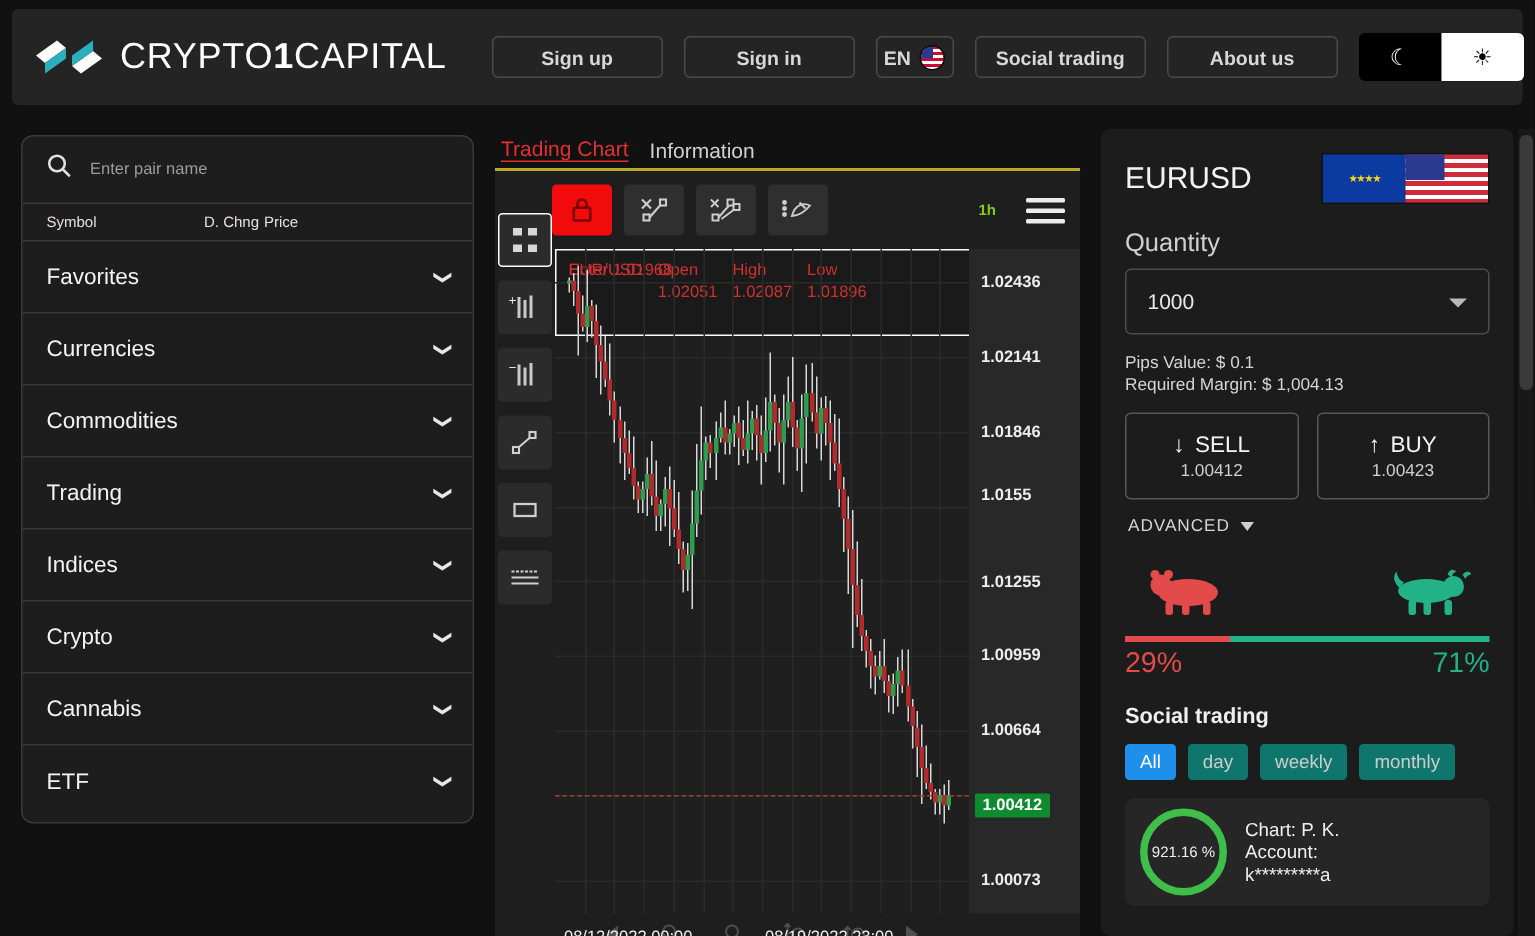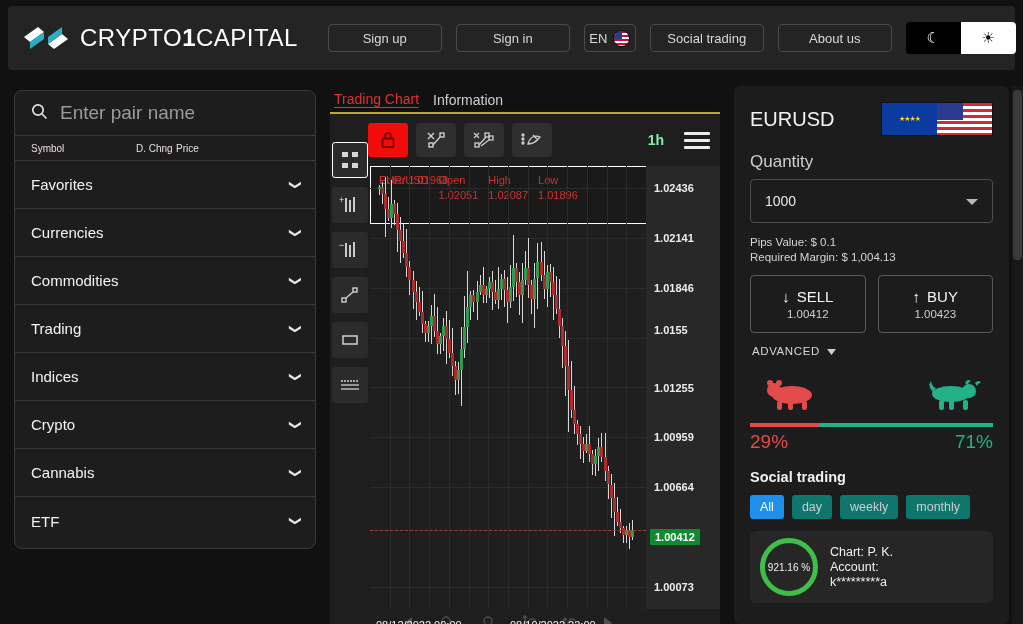--- a/index.html
+++ b/index.html
@@ -19,21 +19,21 @@
   }
   .logo-wrap { display: flex; align-items: center; gap: 10px; margin-right: 30px; }
   .logo-mark { width: 48px; height: 30px; position: relative; flex: none; }
   .logo-text { color: #ffffff; font-size: 24px; letter-spacing: .5px; font-weight: 400; white-space: nowrap; }
   .logo-text b { font-weight: 700; }
   .hbtn {
     height: 28px; min-width: 52px; padding: 0 14px;
     border: 1px solid #4a4a4a; border-radius: 4px; background: transparent;
     color: #d8d8d8; font-size: 13px; font-family: inherit;
     display: flex; align-items: center; justify-content: center; gap: 6px;
-    margin-right: 14px; cursor: pointer; white-space: nowrap;
+    margin-right: 14px; cursor: pointer; white-space: nowrap; font-weight: bold;
   }
   .hbtn.wide { min-width: 114px; }
   .flag-us {
     width: 17px; height: 17px; border-radius: 50%; flex: none; overflow: hidden;
     position: relative; border: 1px solid #0b0b0b;
     background: repeating-linear-gradient(to bottom,#c8102e 0 2px,#ffffff 2px 4px);
   }
   .flag-us::after {
     content: ""; position: absolute; left: 0; top: 0; width: 8px; height: 8px;
     background: #2a3b8f;
@@ -50,21 +50,21 @@
   .sidebar {
     position: absolute; left: 14px; top: 90px; width: 302px; height: 459px;
     background: #1d1d1d; border: 1px solid #3a3a3a; border-radius: 8px; overflow: hidden;
   }
   .search-row {
     height: 45px; display: flex; align-items: center; gap: 12px; padding: 0 16px;
     border-bottom: 1px solid #3a3a3a;
   }
   .search-input {
     flex: 1; background: transparent; border: none; outline: none;
-    color: #e4e4e4; font-size: 19px; font-family: inherit;
+    color: #e4e4e4; font-size: 11px; font-family: inherit;
   }
   .search-input::placeholder { color: #9b9b9b; }
   .col-head {
     height: 25px; display: flex; align-items: center; padding: 0 16px;
     border-bottom: 1px solid #3a3a3a; font-size: 10px; color: #e9dede;
   }
   .ch-symbol { width: 105px; }
   .ch-dchng { width: 40px; }
   .ch-price { }
   .cat-row {
@@ -86,21 +86,21 @@
   }
   .toolbar-top {
     position: absolute; left: 38px; top: 6px; right: 0; height: 40px;
     display: flex; align-items: center; gap: 8px;
   }
   .tbtn {
     width: 40px; height: 34px; background: #2f2f2f; border: none; border-radius: 3px;
     display: flex; align-items: center; justify-content: center; cursor: pointer; flex: none;
   }
   .tbtn.lock { background: #f20b0b; }
-  .tf { margin-left: auto; color: #86efac; font-size: 14px; font-weight: 700; cursor: pointer; }
+  .tf { margin-left: auto; color: #84cc16; font-size: 10px; font-weight: 700; cursor: pointer; }
   .burger { width: 26px; margin: 0 10px 0 12px; cursor: pointer; flex: none; }
   .burger i { display: block; height: 3px; background: #ececec; margin: 4px 0; border-radius: 1px; }
   .toolbar-left {
     position: absolute; left: 2px; top: 28px; width: 36px;
     display: flex; flex-direction: column; gap: 9px;
   }
   .lbtn {
     width: 36px; height: 36px; background: #2b2b2b; border: none; border-radius: 3px;
     display: flex; align-items: center; justify-content: center; cursor: pointer;
   }

